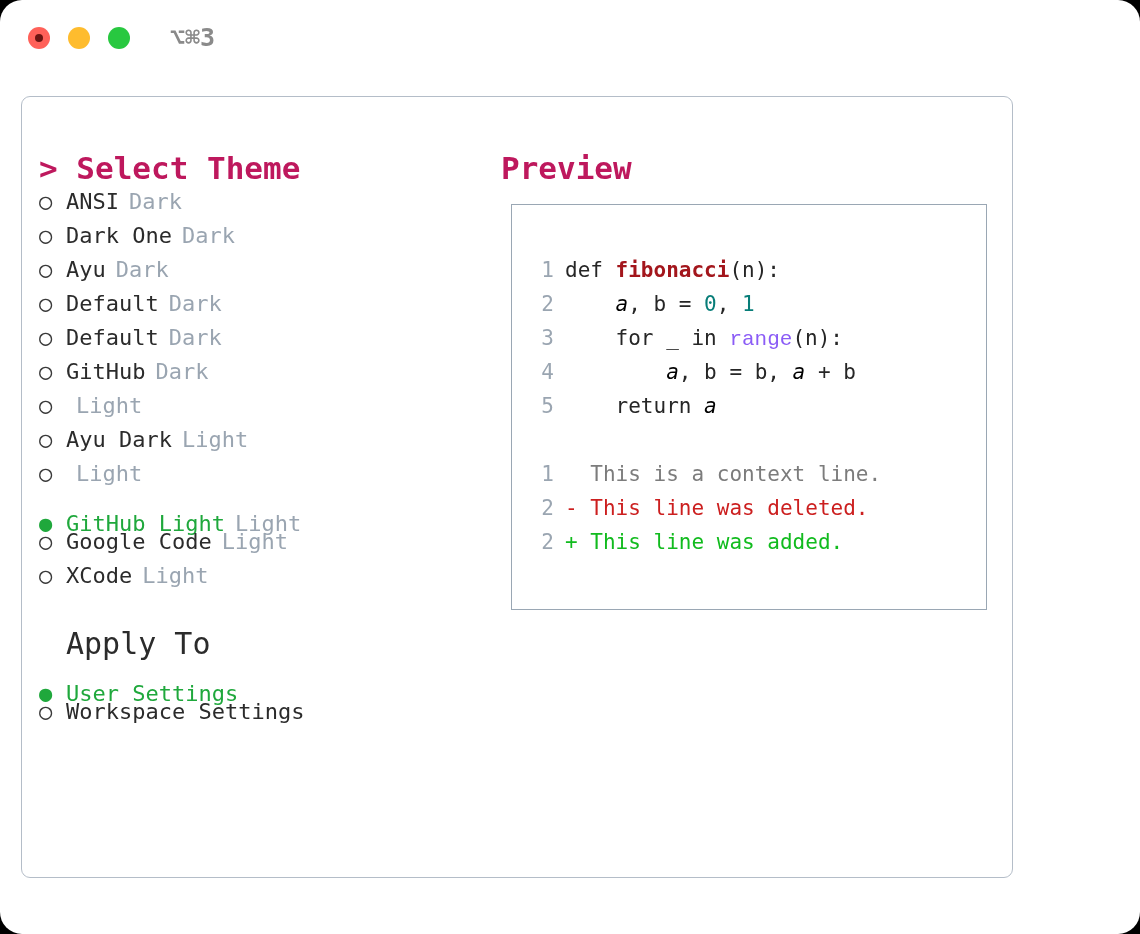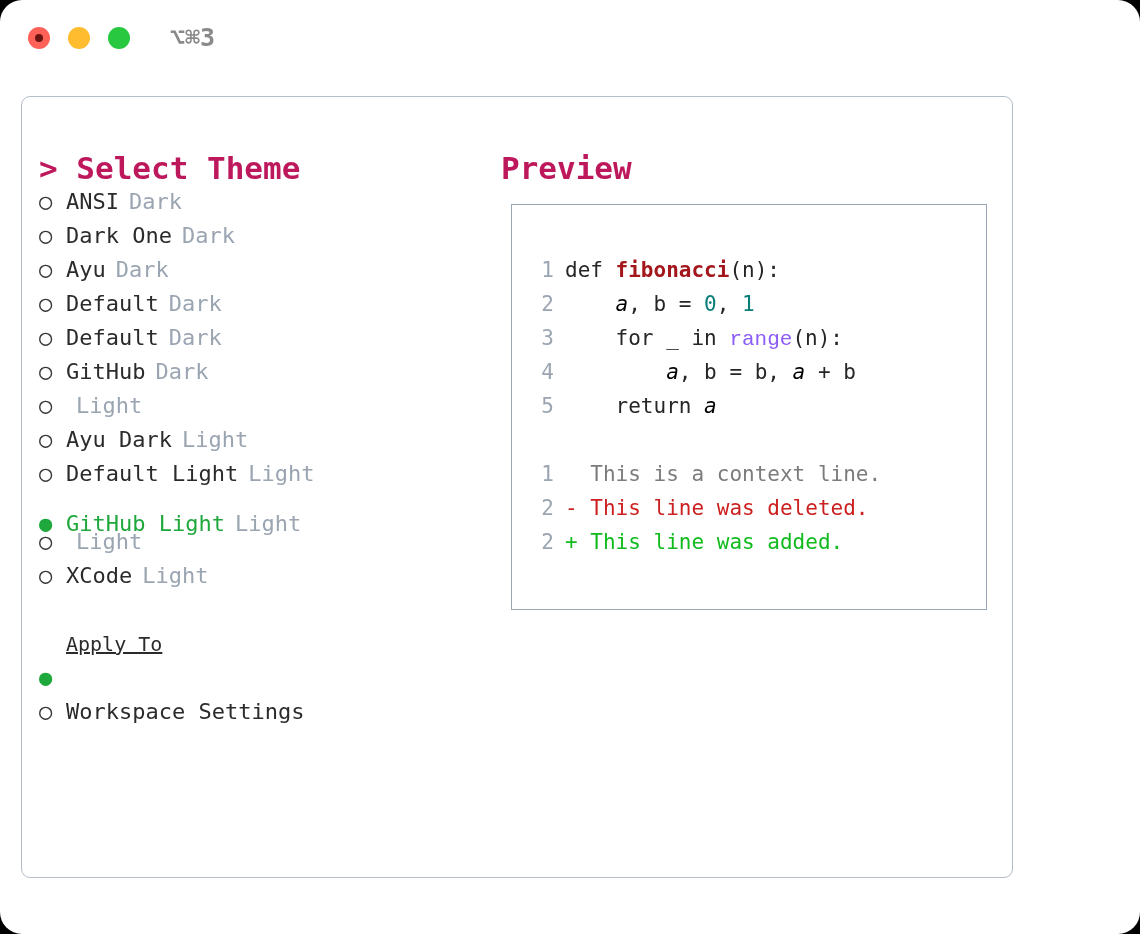--- a/index.html
+++ b/index.html
@@ -132,25 +132,24 @@
   .variant {
     color: #9aa5b1;
     margin-left: 10px;
   }
 
   .spacer-row { height: 34px; }
 
   .section-label {
     height: 34px;
     line-height: 34px;
-    font-size: 20px;
+    font-size: 30px;
     color: #2b2b2b;
     padding-left: 27px;
     white-space: pre;
-    text-decoration: underline;
   }
 
   .hint {
     margin-top: 34px;
     font-size: 22px;
     line-height: 34px;
     color: #a9b2bd;
     width: 400px;
     white-space: normal;
   }
@@ -232,32 +231,32 @@
 
         <div class="theme-list" id="theme-list">
             <div class="row"><span class="marker">○</span><span class="label">ANSI</span><span class="variant">Dark</span></div>
             <div class="row"><span class="marker">○</span><span class="label">Dark One</span><span class="variant">Dark</span></div>
             <div class="row"><span class="marker">○</span><span class="label">Ayu</span><span class="variant">Dark</span></div>
             <div class="row"><span class="marker">○</span><span class="label">Default</span><span class="variant">Dark</span></div>
             <div class="row"><span class="marker">○</span><span class="label">Default</span><span class="variant">Dark</span></div>
             <div class="row"><span class="marker">○</span><span class="label">GitHub</span><span class="variant">Dark</span></div>
             <div class="row"><span class="marker">○</span><span class="variant">Light</span></div>
             <div class="row"><span class="marker">○</span><span class="label">Ayu Dark</span><span class="variant">Light</span></div>
-            <div class="row"><span class="marker">○</span><span class="label">Default Light</span><span class="variant">Light</span></div>
+            <div class="row"><span class="marker">○</span><span class="variant">Light</span></div>
             <div class="row"><span class="marker selected">●</span><span class="label selected">GitHub Light</span><span class="variant">Light</span></div>
-            <div class="row"><span class="marker">○</span><span class="variant">Light</span></div>
+            <div class="row"><span class="marker">○</span><span class="label">Google Code</span><span class="variant">Light</span></div>
             <div class="row"><span class="marker">○</span><span class="label">XCode</span><span class="variant">Light</span></div>
           </div>
 
         <div class="spacer-row"></div>
 
         <div class="section-label">Apply To</div>
 
         <div class="apply-list" id="apply-list">
-            <div class="row"><span class="marker selected">●</span></div>
+            <div class="row"><span class="marker selected">●</span><span class="label selected">User Settings</span></div>
             <div class="row"><span class="marker">○</span><span class="label">Workspace Settings</span></div>
           </div>
 
       </div>
 
       <div class="right-pane">
         <div class="pane-title">Preview</div>
 
         <div class="preview-box">
           <div class="code" id="code-block"><div class="code-line"><span class="lineno">1</span><span><span class="code-text">def </span><span class="tok-fn">fibonacci</span><span class="code-text">(n):</span></span></div><div class="code-line"><span class="lineno">2</span><span><span class="code-text">    </span><span class="tok-var">a</span><span class="code-text">, b = </span><span class="tok-num">0</span><span class="code-text">, </span><span class="tok-num">1</span></span></div><div class="code-line"><span class="lineno">3</span><span><span class="code-text">    for _ in </span><span class="tok-call">range</span><span class="code-text">(n):</span></span></div><div class="code-line"><span class="lineno">4</span><span><span class="code-text">        </span><span class="tok-var">a</span><span class="code-text">, b = b, </span><span class="tok-var">a</span><span class="code-text"> + b</span></span></div><div class="code-line"><span class="lineno">5</span><span><span class="code-text">    return </span><span class="tok-var">a</span></span></div><div class="blank-line"></div><div class="code-line"><span class="lineno">1</span><span class="diff-ctx"> </span><span class="diff-ctx"> </span><span class="diff-ctx">This is a context line.</span></div><div class="code-line"><span class="lineno">2</span><span class="diff-del">-</span><span class="diff-del"> </span><span class="diff-del">This line was deleted.</span></div><div class="code-line"><span class="lineno">2</span><span class="diff-add">+</span><span class="diff-add"> </span><span class="diff-add">This line was added.</span></div></div>

